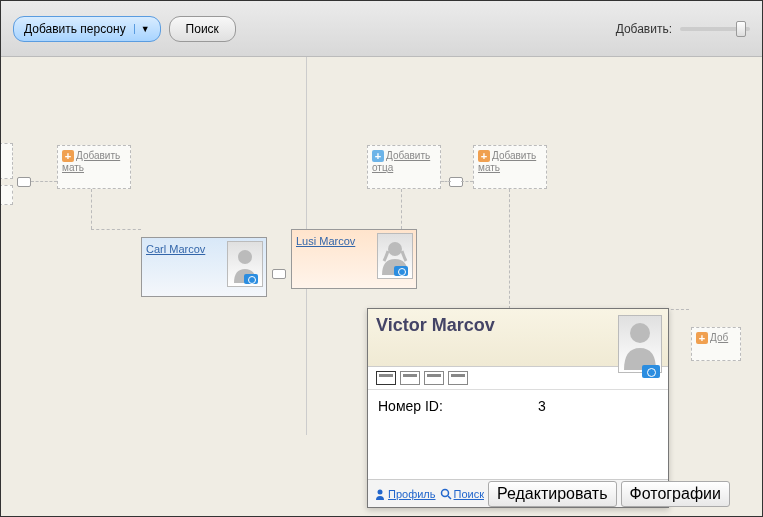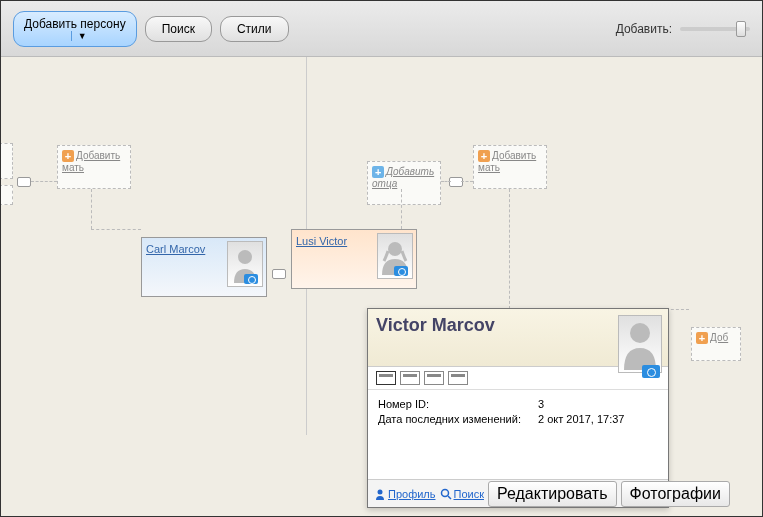--- a/index.html
+++ b/index.html
@@ -1,19 +1,19 @@
 <!DOCTYPE html>
 <html><head>
 <meta charset="utf-8">
 <style>
 * { box-sizing: border-box; margin: 0; padding: 0; }
 body { font-family: Arial, sans-serif; font-size: 12px; background: #f0ede4; width: 763px; height: 517px; overflow: hidden; position: relative; border: 1px solid #333; }
 
 .toolbar { background: linear-gradient(#ebebeb, #d8d8d8); height: 56px; padding: 10px 12px; display: flex; align-items: center; gap: 8px; border-bottom: 1px solid #bbb; }
-.btn { background: linear-gradient(#f8f8f8, #e0e0e0); border: 1px solid #999; border-radius: 11px; padding: 5px 16px; cursor: pointer; font-size: 12px; flex-direction: column; }
+.btn { background: linear-gradient(#f8f8f8, #e0e0e0); border: 1px solid #999; border-radius: 11px; padding: 5px 16px; cursor: pointer; font-size: 12px; }
 .btn-primary { background: linear-gradient(#d8ecff, #a8d4ff); border: 1px solid #5a9ce0; padding: 5px 10px; display: flex; align-items: center; }
 .btn-primary .dd { border-left: 1px solid #5a9ce0; padding-left: 6px; margin-left: 8px; font-size: 9px; }
 .gens { margin-left: auto; display: flex; align-items: center; gap: 8px; color: #333; }
 .slider { width: 70px; height: 4px; background: #ccc; position: relative; border-radius: 2px; }
 .slider-thumb { position: absolute; right: 4px; top: -6px; width: 10px; height: 16px; background: linear-gradient(#fff,#ddd); border: 1px solid #999; border-radius: 2px; }
 
 .canvas { position: relative; width: 100%; height: 378px; background: #f0ede4; }
 .vline { position: absolute; left: 305px; top: 0; width: 1px; height: 100%; background: #ccc; }
 
 .placeholder { position: absolute; width: 74px; height: 44px; border: 1px dashed #bbb; background: #fafaf7; padding: 4px; font-size: 10px; }
@@ -38,59 +38,58 @@
 .popup-head { background: linear-gradient(#f8f4e4, #f0ead4); padding: 6px 8px; height: 58px; border-bottom: 1px solid #ccc; position: relative; }
 .popup-head .name { font-weight: bold; color: #446; font-size: 18px; }
 .popup-avatar { position: absolute; right: 6px; top: 6px; width: 44px; height: 58px; background: linear-gradient(#e0e0e0,#fff); border: 1px solid #bbb; }
 .popup-avatar svg { width: 42px; height: 54px; }
 .popup-cam { position: absolute; right: 8px; top: 56px; width: 18px; height: 13px; background: #2b8de0; border-radius: 2px; }
 .popup-cam::after { content: ''; position: absolute; top: 3px; left: 5px; width: 7px; height: 7px; border: 1.5px solid #fff; border-radius: 50%; }
 .tabs { display: flex; gap: 4px; padding: 4px 8px; border-bottom: 1px solid #ddd; }
 .tab-icon { width: 20px; height: 14px; border: 1px solid #888; background: #fff; position: relative; cursor: pointer; }
 .tab-icon.active { border: 1px solid #333; }
 .tab-icon::before { content: ''; position: absolute; top: 2px; left: 2px; right: 2px; height: 3px; background: #888; }
-.details { padding: 8px 10px; font-size: 11px; }
+.details { padding: 8px 10px; font-size: 14px; }
 .details-row { display: flex; margin-bottom: 3px; }
 .details-row .lbl { width: 160px; }
 .popup-foot { position: absolute; bottom: 0; left: 0; right: 0; height: 28px; background: #f4f4f4; border-top: 1px solid #ccc; display: flex; align-items: center; padding: 0 6px; gap: 4px; }
 .foot-link { color: #2266cc; text-decoration: underline; font-size: 11px; cursor: pointer; display: flex; align-items: center; gap: 2px; }
 .foot-btn { background: linear-gradient(#fff,#e8e8e8); border: 1px solid #aaa; border-radius: 3px; padding: 3px 8px; font-size: 16px; cursor: pointer; }
 .icon-sm { width: 12px; height: 12px; }
 
 .edge-box { position: absolute; border: 1px dashed #bbb; background: #fafaf7; }
 </style>
 </head>
 <body>
 
 <div class="toolbar">
   <button class="btn btn-primary">
     <span>Добавить персону</span>
     <span class="dd">▼</span>
   </button>
   <button class="btn">Поиск</button>
-  <button class="btn">Стили</button>
   <div class="gens">
     <span>Добавить:</span>
     <div class="slider">
       <div class="slider-thumb"></div>
     </div>
   </div>
 </div>
 
 <div class="canvas">
   <div class="vline"></div>
 
   <div class="edge-box" style="left:-2px; top:86px; width:14px; height:36px;"></div>
   <div class="edge-box" style="left:-2px; top:128px; width:14px; height:20px;"></div>
   <div class="node-join" style="left:16px; top:120px;"></div>
 
   <div class="placeholder" style="left:56px; top:88px;">
     <span class="plus">+</span><a>Добавить мать</a>
   </div>
-  <div class="placeholder" style="left:366px; top:104px;font-style:italic;">
+  <div class="placeholder" style="left:366px; top:88px;">
     <span class="plus plus-blue">+</span><a>Добавить отца</a>
   </div>
   <div class="placeholder" style="left:472px; top:88px;">
     <span class="plus">+</span><a>Добавить мать</a>
   </div>
   <div class="node-join" style="left:448px; top:120px;"></div>
 
   <div class="connector" style="left:30px; top:124px; width:26px;"></div>
   <div class="connector-v" style="left:90px; top:132px; height:40px;"></div>
   <div class="connector" style="left:90px; top:172px; width:50px;"></div>
@@ -106,21 +105,21 @@
     <div class="avatar">
       <svg viewBox="0 0 30 38">
           <circle cx="15" cy="12" r="7" fill="#bbb"></circle>
           <path d="M4 38 Q4 24 15 24 Q26 24 26 38 Z" fill="#bbb"></path>
         </svg>
       <div class="cam"></div>
     </div>
   </div>
   <div class="node-join" style="left:271px; top:212px;"></div>
   <div class="card card-female" style="left:290px; top:172px;">
-    <a>Lusi Victor</a>
+    <a>Lusi Marcov</a>
     <div class="avatar">
       <svg viewBox="0 0 30 38">
           <circle cx="15" cy="12" r="7" fill="#bbb"></circle>
           <path d="M2 38 Q2 22 15 22 Q28 22 28 38 Z" fill="#bbb"></path>
           <path d="M8 14 Q6 20 4 24 M22 14 Q24 20 26 24" stroke="#bbb" stroke-width="3" fill="none"></path>
         </svg>
       <div class="cam"></div>
     </div>
   </div>
 
@@ -143,24 +142,20 @@
       <div class="tab-icon active"></div>
       <div class="tab-icon"></div>
       <div class="tab-icon"></div>
       <div class="tab-icon"></div>
     </div>
     <div class="details">
       <div class="details-row">
         <span class="lbl">Номер ID:</span>
         <span>3</span>
       </div>
-      <div class="details-row">
-        <span class="lbl">Дата последних изменений:</span>
-        <span>2 окт 2017, 17:37</span>
-      </div>
     </div>
     <div class="popup-foot">
       <span class="foot-link">
         <svg class="icon-sm" viewBox="0 0 12 12">
             <circle cx="6" cy="4" r="2.5" fill="#2266cc"></circle>
             <path d="M2 12 Q2 8 6 8 Q10 8 10 12 Z" fill="#2266cc"></path>
           </svg>
         <span>Профиль</span>
       </span>
       <span class="foot-link">

